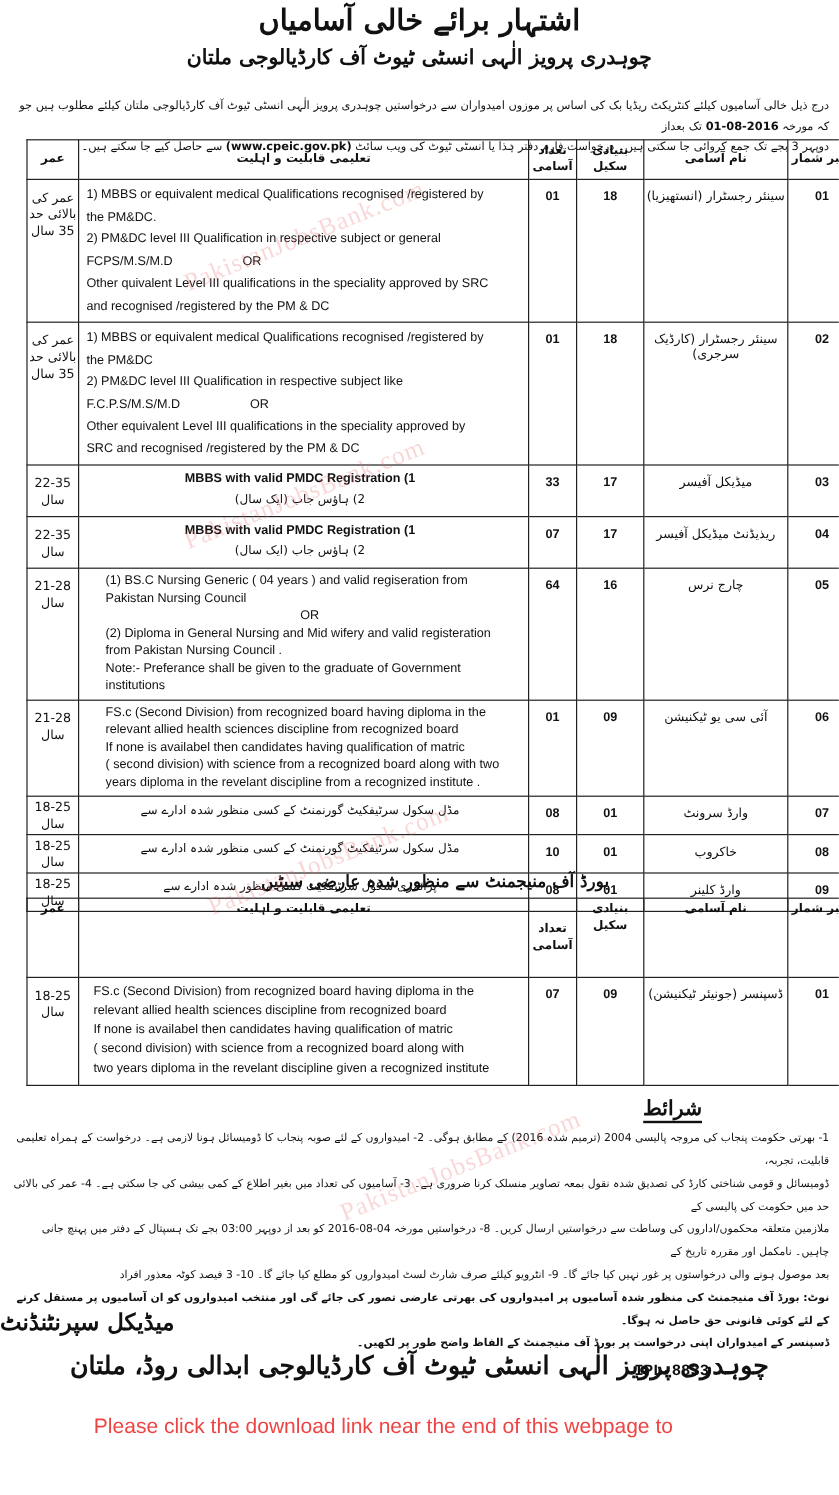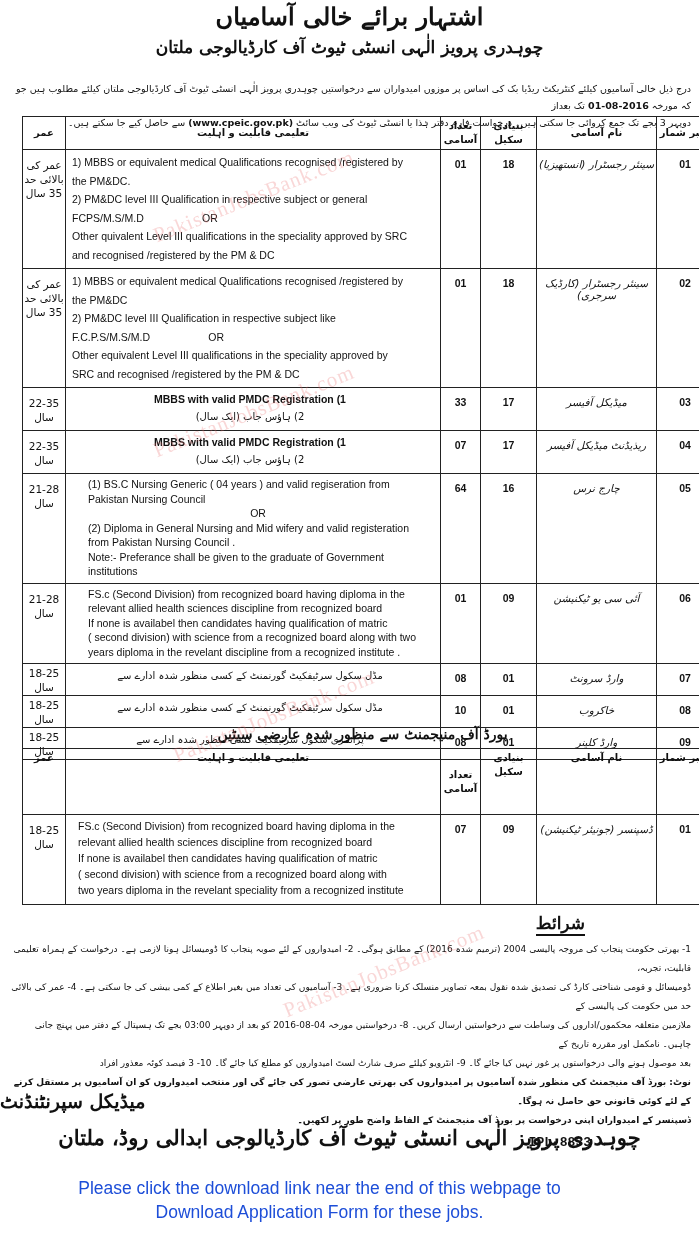--- a/index.html
+++ b/index.html
@@ -25,41 +25,41 @@
   .c-scale { width: 56px; }
   .c-post { width: 120px; }
   .c-sr { width: 57px; }
 
   td.age { text-align: center; font-family: "DejaVu Sans", sans-serif; font-size: 10px; line-height: 14px; padding-top: 8px; direction: rtl; }
   td.qual { padding: 3px 12px 4px 6px; line-height: 18.5px; font-size: 10.5px; }
   td.qual .ln { display: block; }
   td.qual .ur { direction: rtl; text-align: center; font-family: "DejaVu Sans", sans-serif; font-size: 10px; }
   td.qual .center { text-align: center; }
   td.num, td.scale, td.sr { text-align: center; font-weight: bold; font-size: 11px; padding-top: 8px; }
-  td.post { text-align: center; direction: rtl; font-family: "DejaVu Sans", sans-serif; font-size: 10px; padding-top: 8px; font-style: italic; }
+  td.post { text-align: center; direction: rtl; font-family: "DejaVu Sans", sans-serif; font-size: 10px; padding-top: 8px; }
 
   .section2-title { position: absolute; top: 726px; left: 13px; width: 699px; text-align: center;
     font-family: "DejaVu Serif", serif; font-size: 14px; font-weight: bold; direction: rtl; }
 
   .terms-title { position: absolute; top: 913px; right: 14px; font-family: Liberation Sans, sans-serif; font-size: 17px; font-weight: bold; direction: rtl; margin-left: 45px; }
   .terms-title::after { content: ""; position: absolute; left: 0; right: 0; bottom: -2px; border-bottom: 2px solid #111; }
   .terms { position: absolute; top: 940px; left: 8px; width: 683px; direction: rtl; text-align: right;
     font-family: "DejaVu Sans", sans-serif; font-size: 9px; line-height: 19px; }
   .terms .bold { font-weight: bold; }
 
   .sign1 { position: absolute; top: 1090px; left: 0; width: 699px; text-align: left;
     font-family: "DejaVu Serif", serif; font-size: 19px; font-weight: bold; direction: rtl; }
   .sign2 { position: absolute; top: 1125px; left: 0; width: 699px; text-align: center;
     font-family: "DejaVu Serif", serif; font-size: 21px; font-weight: bold; direction: rtl; }
   .ipl { position: absolute; top: 1135px; right: 8px; font-size: 13px; font-weight: bold; font-family: Liberation Mono, monospace; }
 
   .watermark { position: absolute; font-family: "Liberation Serif", serif; font-size: 21px; color: rgba(232,112,112,0.28);
     transform: rotate(-22deg); transform-origin: left top; white-space: nowrap; pointer-events: none; letter-spacing: 1px; }
 
-  .notice { position: absolute; top: 1176px; left: 0; width: 639px; text-align: center; color: #1d4ed8;
+  .notice { position: absolute; top: 1176px; left: 0; width: 639px; text-align: center; color: #ef4444;
     font-family: "Liberation Sans", sans-serif; font-size: 17.5px; line-height: 24px; }
 </style>
 </head>
 <body>
 
 <div class="ad">
 
   <div class="title-main">اشتہار برائے خالی آسامیاں</div>
   <div class="title-sub">چوہدری پرویز الٰہی انسٹی ٹیوٹ آف کارڈیالوجی ملتان</div>
 
@@ -242,21 +242,21 @@
       </tr>
     </thead>
     <tbody>
       <tr style="height:90px;">
         <td class="age">18-25 سال</td>
         <td class="qual" style="line-height:16px;padding-left:12px;">
           <span class="ln">FS.c (Second Division) from recognized board having diploma in the</span>
           <span class="ln">relevant allied health sciences  discipline  from recognized board</span>
           <span class="ln">If none is availabel then candidates having qualification of matric</span>
           <span class="ln">( second division) with science from a recognized board  along with</span>
-          <span class="ln">two years diploma in the revelant speciality from a recognized institute</span>
+          <span class="ln">two years diploma in the revelant discipline given a recognized institute</span>
         </td>
         <td class="num">07</td>
         <td class="scale">09</td>
         <td class="post">ڈسپنسر (جونیئر ٹیکنیشن)</td>
         <td class="sr">01</td>
       </tr>
     </tbody>
   </table>
 
   <div class="terms-title">شرائط</div>
@@ -274,14 +274,13 @@
   <div class="ipl">IPL-8833</div>
 
   <div class="watermark" style="left:150px; top:225px;">PakistanJobsBank.com</div>
   <div class="watermark" style="left:150px; top:440px;">PakistanJobsBank.com</div>
   <div class="watermark" style="left:170px; top:745px;">PakistanJobsBank.com</div>
   <div class="watermark" style="left:280px; top:1000px;">PakistanJobsBank.com</div>
 </div>
 
 <div class="notice">
   <div>Please click the download link near the end of this webpage to</div>
-  <div>Download Application Form for these jobs.</div>
 </div>
 
 </body></html>

